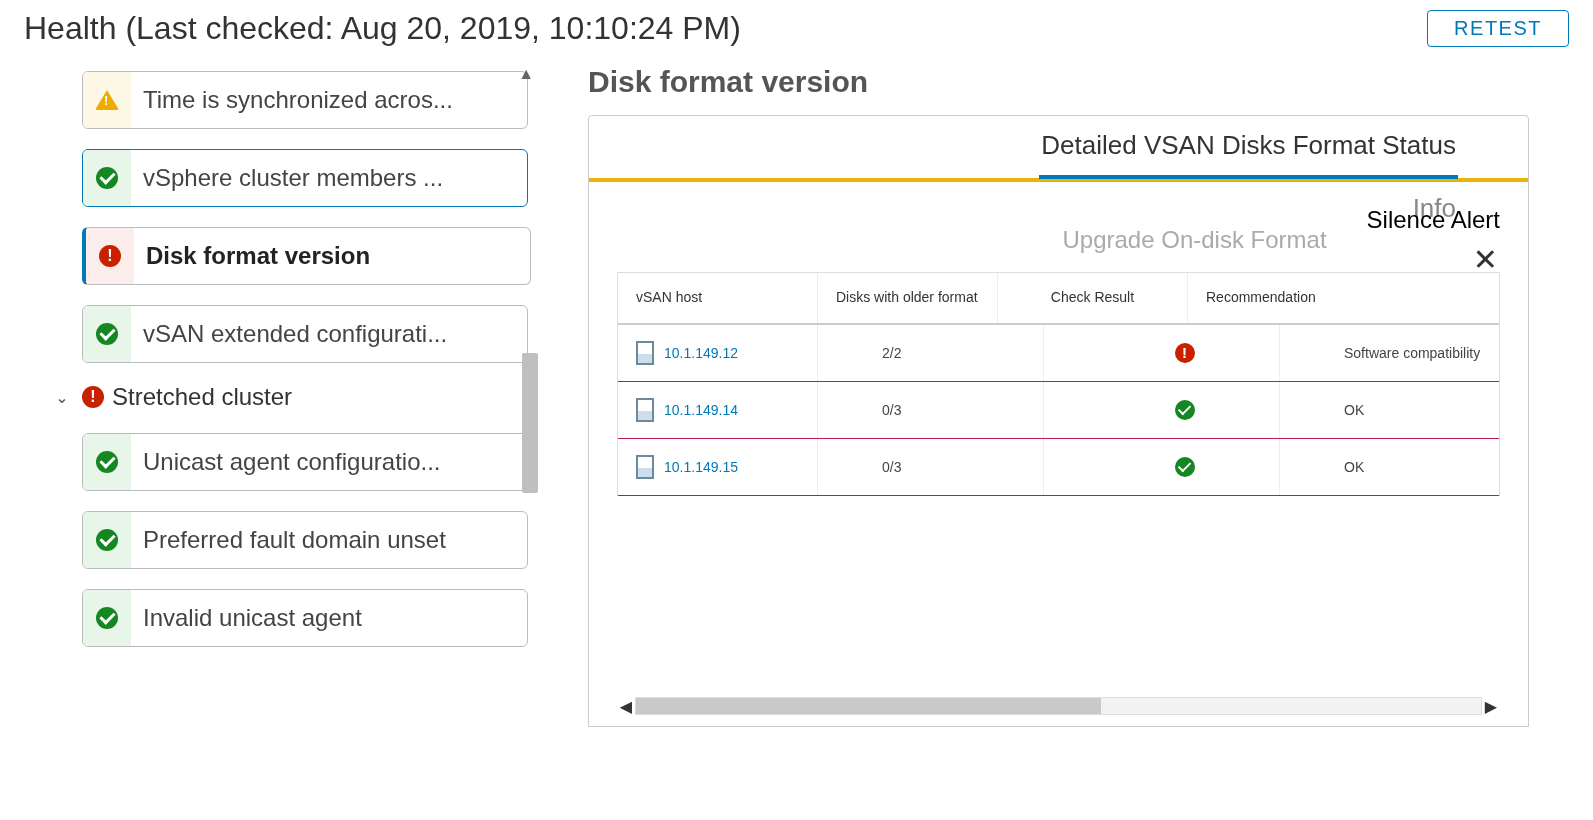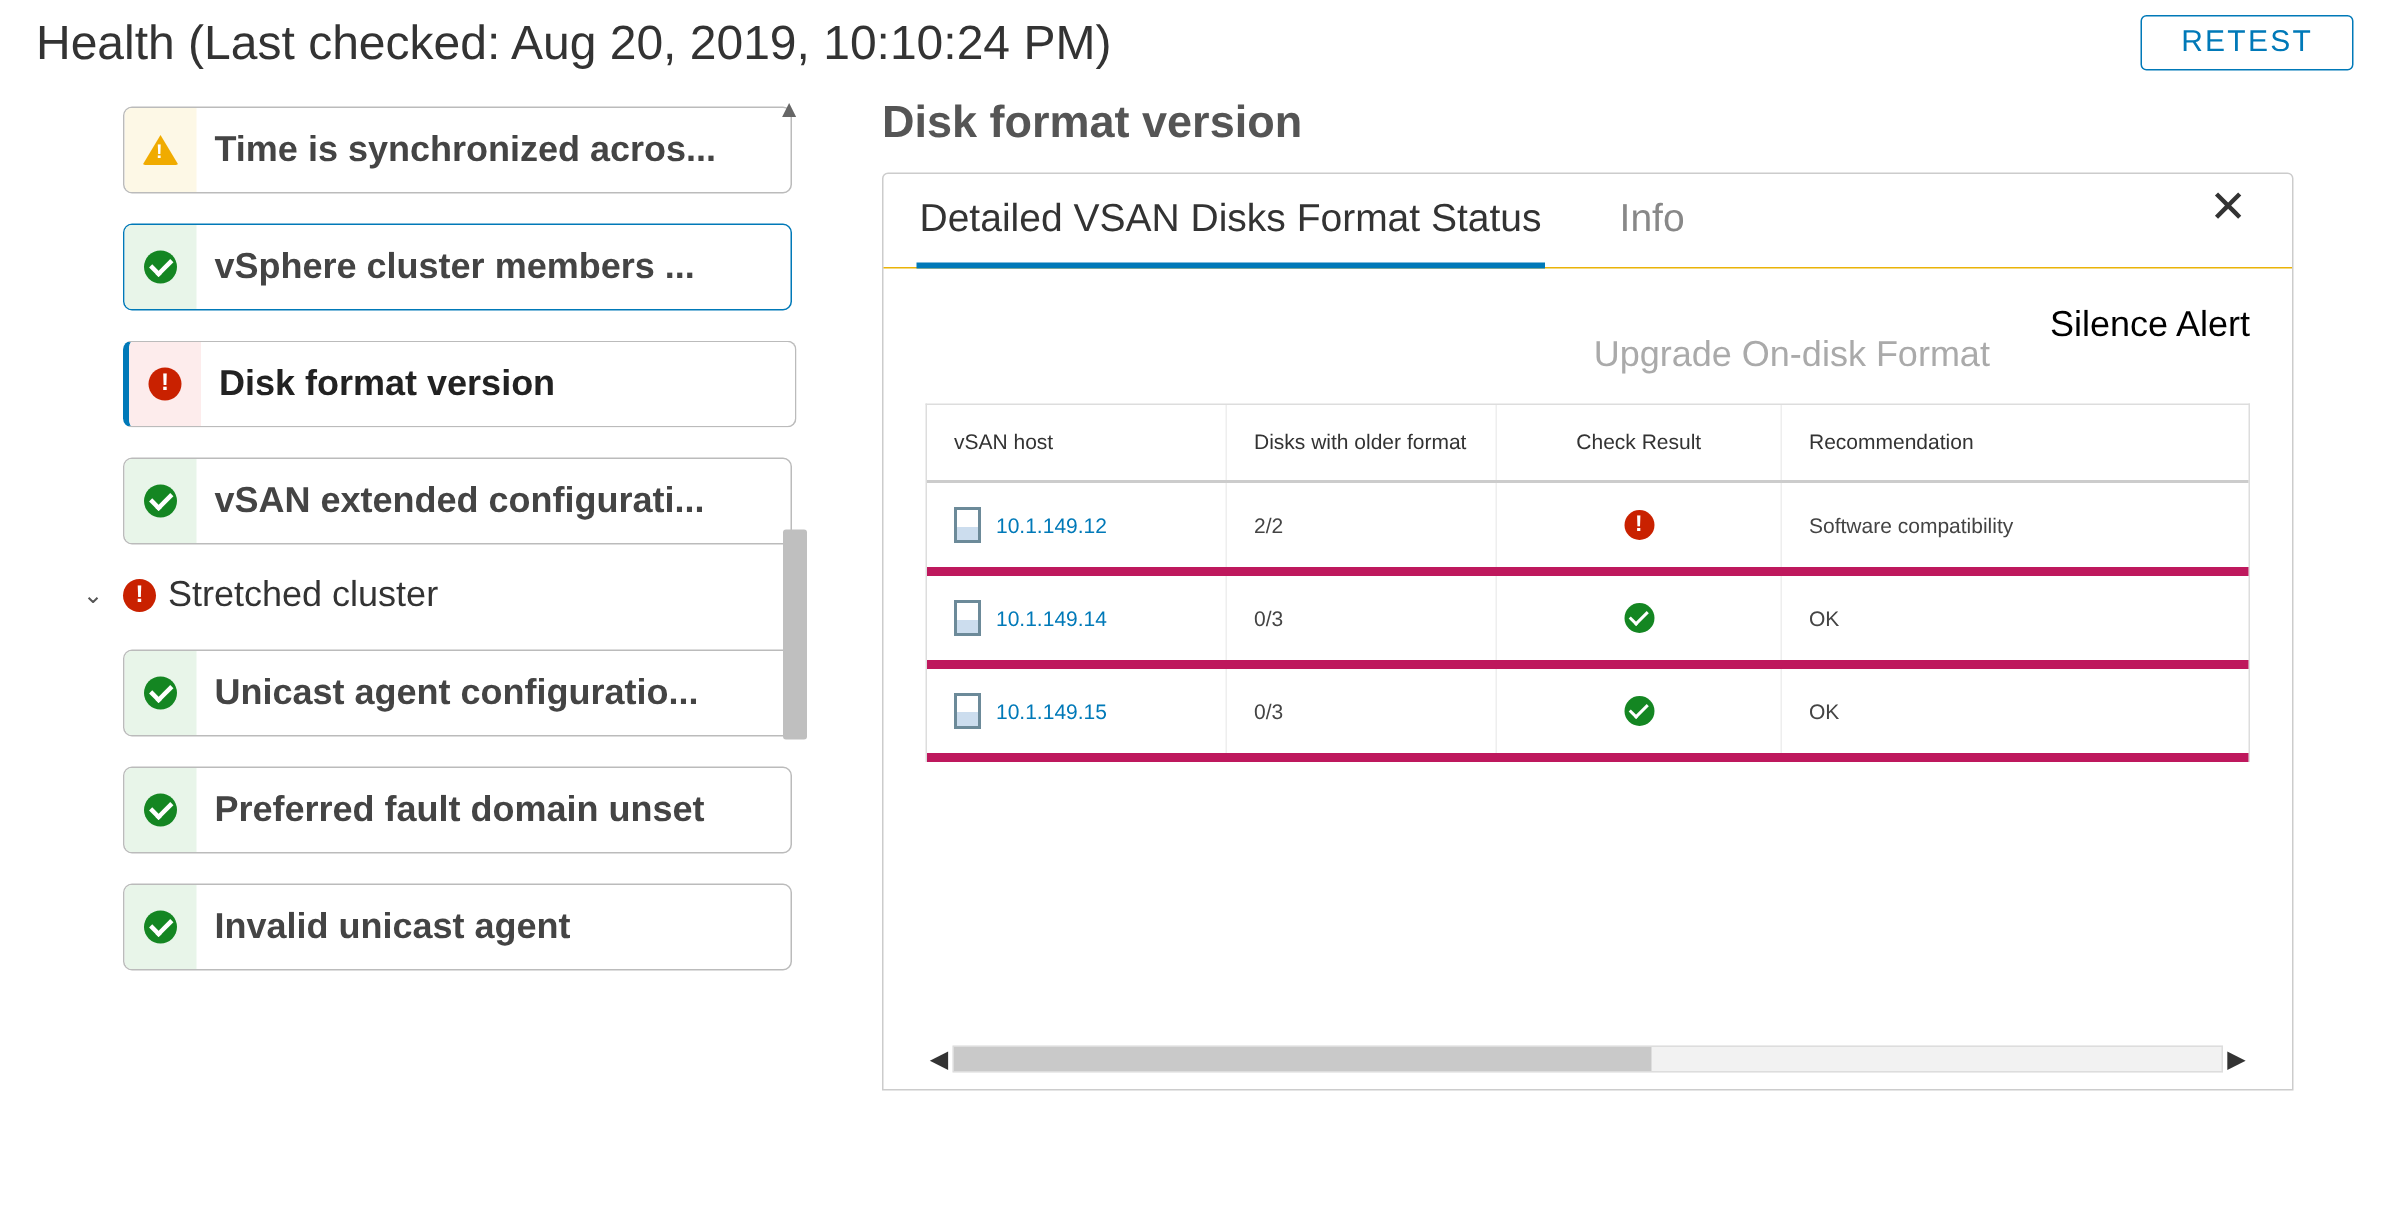--- a/index.html
+++ b/index.html
@@ -96,21 +96,20 @@
   .pill .status-cell.ok    { background: #e8f5e9; }
   .pill .status-cell.error { background: #fdecec; }
 
   .pill .label {
     font-size: 24px;
     color: #444;
     padding-left: 12px;
     white-space: nowrap;
     overflow: hidden;
     text-overflow: ellipsis;
-    font-weight: bold;
   }
   .pill.active .label { font-weight: 600; color:#222; }
 
   
   .cat-header {
     display: flex;
     align-items: center;
     margin: 18px 0 22px 0;
     cursor: pointer;
   }
@@ -173,24 +172,25 @@
     border-radius: 4px 4px 0 0;
     height: 610px;
     position: relative;
     display:flex;
     flex-direction:column;
   }
 
   
   .tabs {
     display:flex;
-    align-items:flex-start;
+    align-items:flex-end;
     padding: 0 22px;
-    border-bottom:1px solid #eab308;
+    border-bottom:4px solid #eab308;
     height: 62px;
+    flex-direction: column;
   }
   .tab {
     font-size: 26px;
     color:#888;
     margin-right: 48px;
     padding: 14px 2px;
     cursor:pointer;
   }
   .tab.active {
     color:#333;
@@ -221,21 +221,22 @@
     border:1px solid #ddd;
     border-bottom:0;
   }
   .tbl-head, .tbl-row {
     display:flex;
   }
   .tbl-head {
     border-bottom: 2px solid #ccc;
   }
   .tbl-row {
-    border-bottom: 6px solid #be185d;
+    border-bottom: 1px solid #be185d;
+    gap: 46px;
   }
   .cell {
     padding: 16px 18px;
     font-size: 14px;
     color:#444;
     box-sizing:border-box;
     border-right:1px solid #eee;
     display:flex;
     align-items:center;
   }

